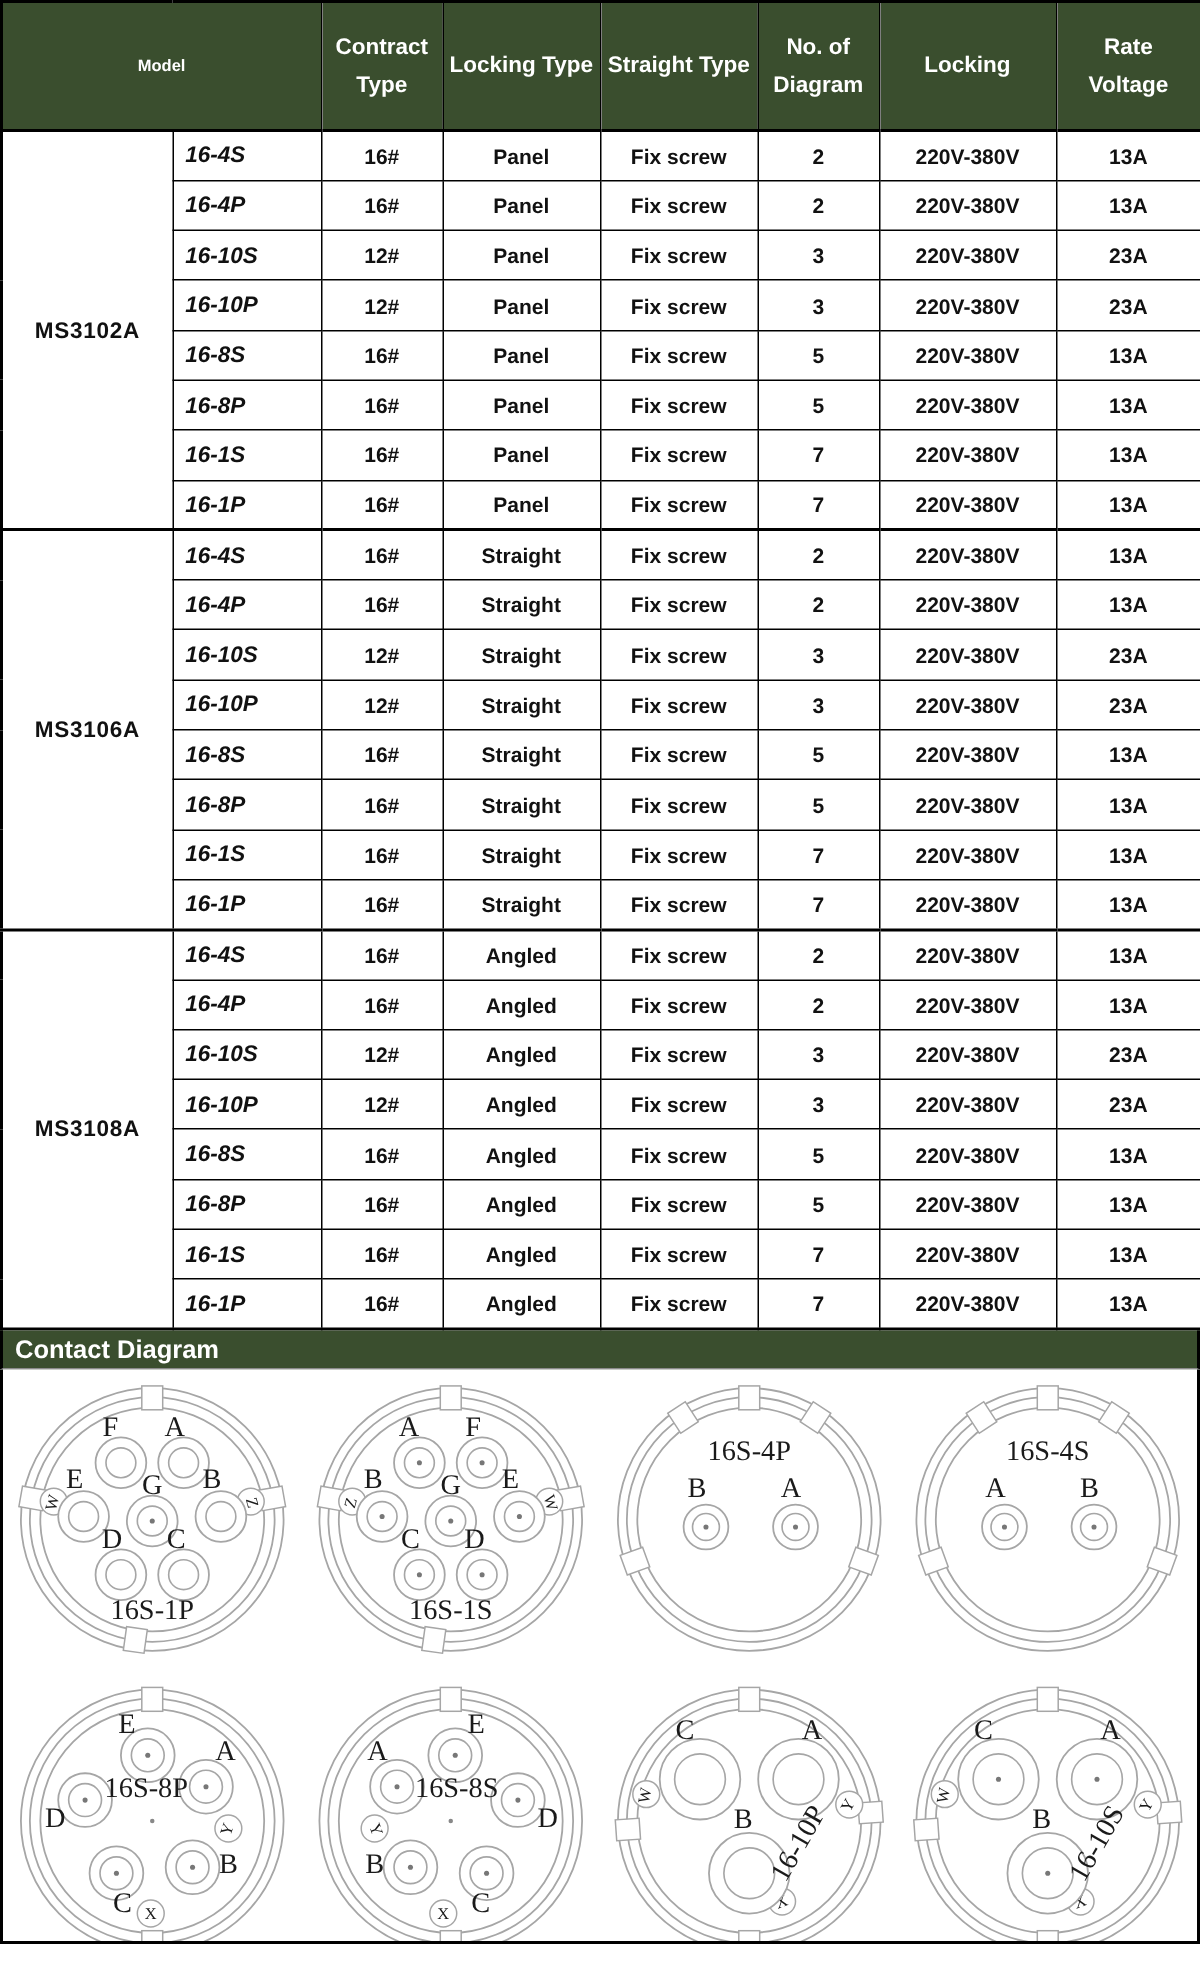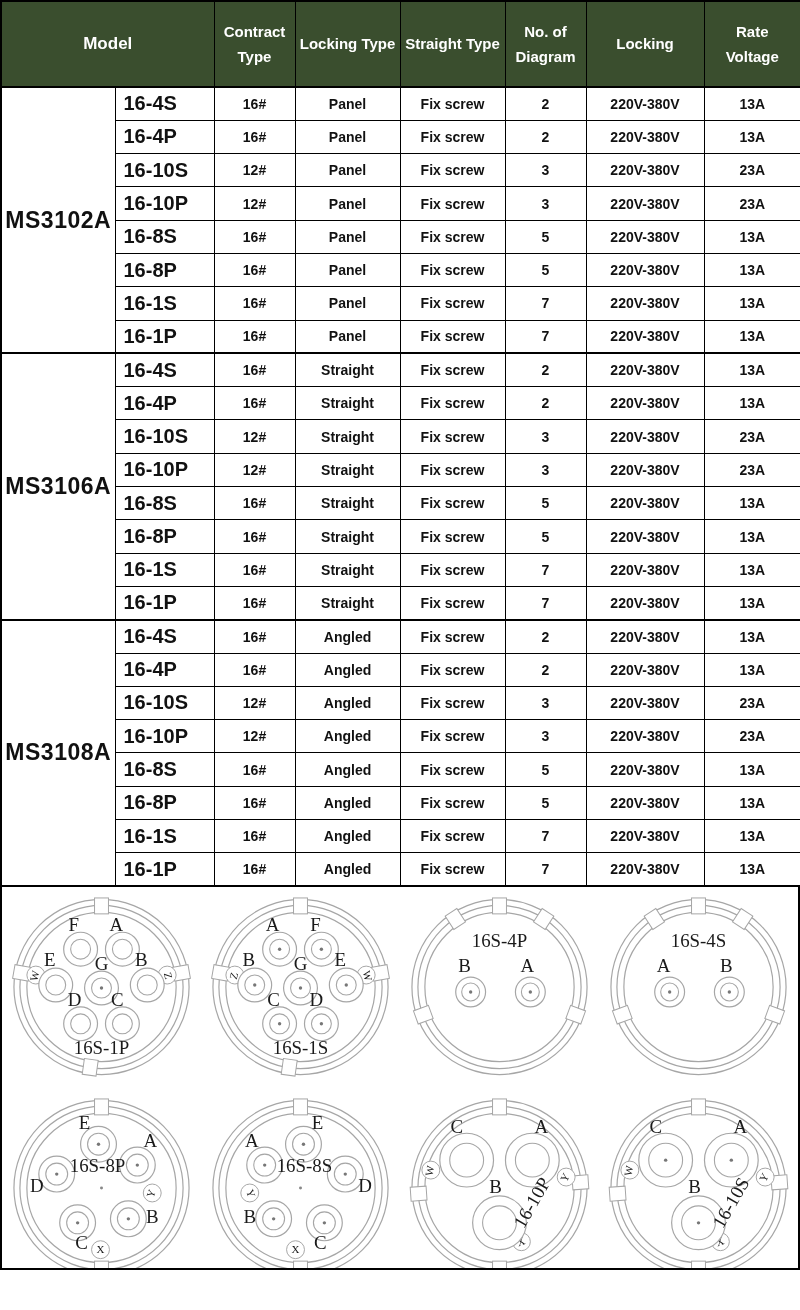--- a/index.html
+++ b/index.html
@@ -19,24 +19,24 @@
     border:2px solid #000;
   }
   table.spec-table th, table.spec-table td{
     border:1px solid #000;font-weight:bold;text-align:center;
     padding:0;overflow:hidden;
   }
   table.spec-table thead th{
     background:var(--green);color:#fff;font-size:15px;height:86px;
     border-bottom:2px solid #000;line-height:1.7;padding:0 4px;
   }
-  table.spec-table thead th.model-h{font-size:17px;}
+  table.spec-table thead th.model-h{font-size:11px;}
   table.spec-table tbody td{font-size:14px;height:33.3px;background:#fff;color:#111;}
-  table.spec-table td.variant{text-align:left;padding-left:8px;font-size:20px;}
-  table.spec-table td.model{font-size:23px;letter-spacing:.5px;}
+  table.spec-table td.variant{text-align:left;padding-left:8px;font-size:15px;font-style:italic;}
+  table.spec-table td.model{font-size:15px;letter-spacing:.5px;}
   table.spec-table tr.group-first td{border-top:2px solid #000;}
   
   .section-bar{
     width:800px;height:26px;background:var(--green);color:#fff;
     font-size:17px;font-weight:bold;line-height:25px;padding-left:8px;
     border-left:2px solid #000;border-right:2px solid #000;border-bottom:1px solid #8a8a8a;
   }
   .diagram-area{
     width:800px;height:383px;overflow:hidden;background:#fff;
     border:2px solid #000;border-top:none;
@@ -290,20 +290,21 @@
           <td>16#</td>
           <td>Angled</td>
           <td>Fix screw</td>
           <td>7</td>
           <td>220V-380V</td>
           <td>13A</td>
         </tr>
       </tbody>
   </table>
 
+  <div class="section-bar">Contact Diagram</div>
 
   <div class="diagram-area">
       <div class="diagram-cell">
         <svg viewBox="0 0 200 192" width="199" height="192">
           <circle cx="100" cy="96" r="88" fill="none" stroke="#a6a6a6" stroke-width="1.2"></circle>
           <circle cx="100" cy="96" r="82" fill="none" stroke="#a6a6a6" stroke-width="1.2"></circle>
           <circle cx="100" cy="96" r="75" fill="none" stroke="#a6a6a6" stroke-width="1.2"></circle>
           <rect x="-7" y="-8" width="14" height="16" fill="#fff" stroke="#a6a6a6" stroke-width="1" transform="translate(100 14.5) rotate(0)"></rect>
           <rect x="-7" y="-8" width="14" height="16" fill="#fff" stroke="#a6a6a6" stroke-width="1" transform="translate(19.73816812950504 81.84767352014518) rotate(-80)"></rect>
           <rect x="-7" y="-8" width="14" height="16" fill="#fff" stroke="#a6a6a6" stroke-width="1" transform="translate(180.26183187049497 81.84767352014518) rotate(80)"></rect>

